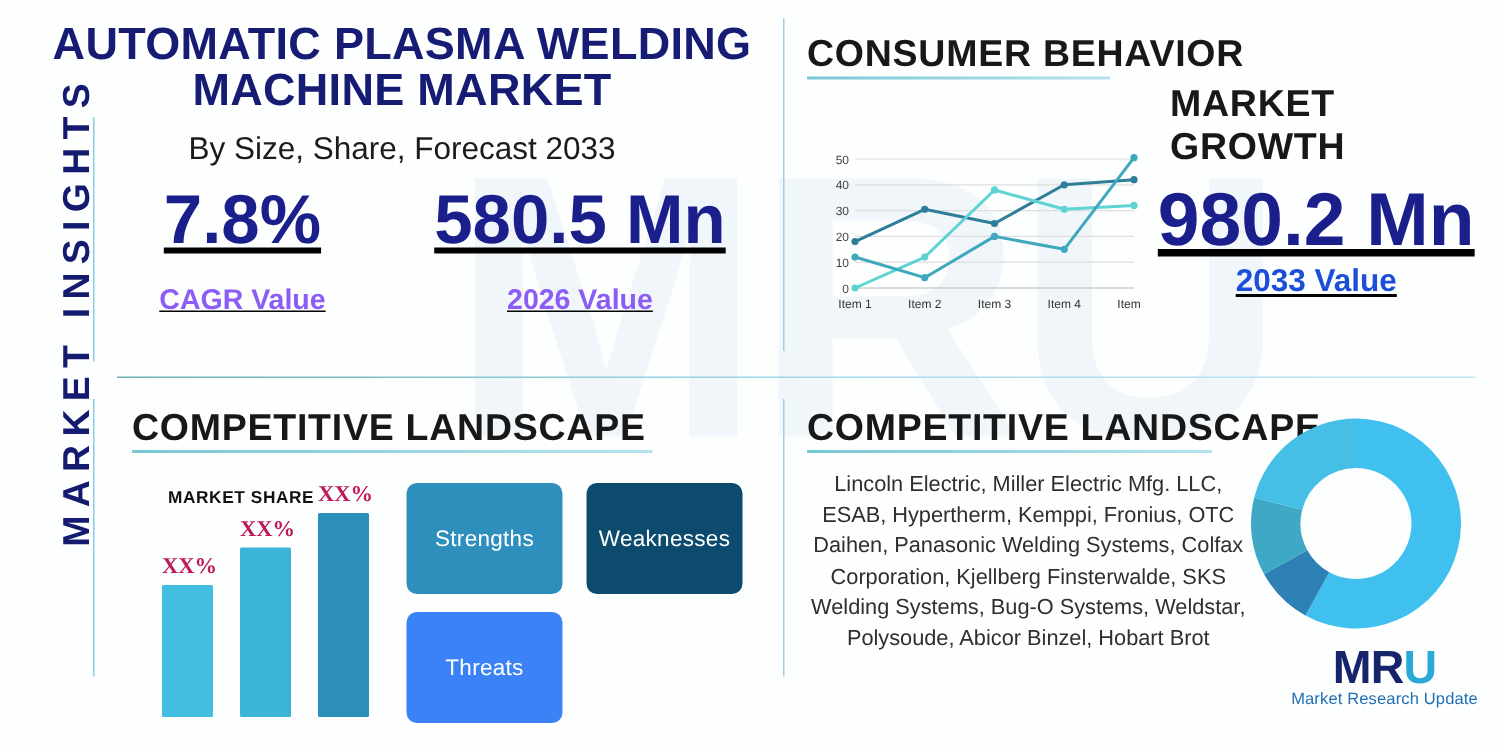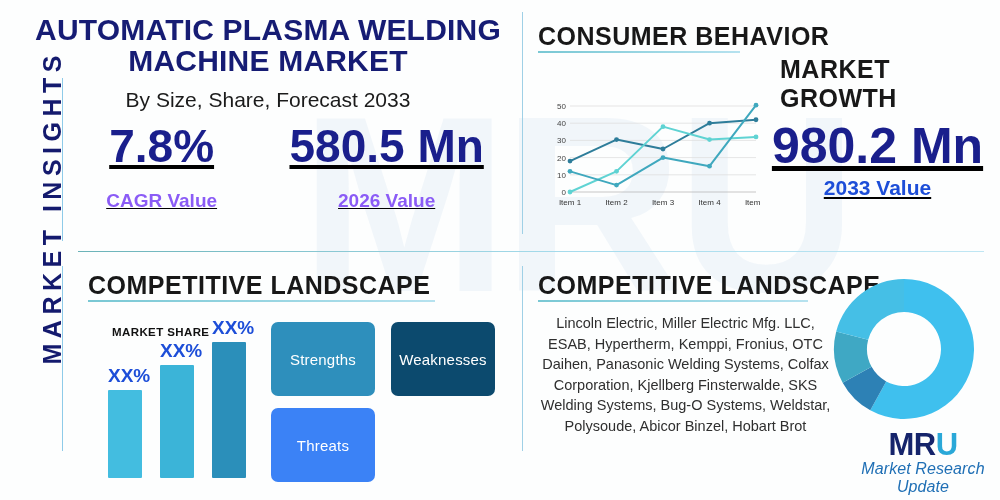--- a/index.html
+++ b/index.html
@@ -139,22 +139,23 @@
   
   .ms-title{
     position:absolute;left:112px;top:326px;
     font-size:11.5px;font-weight:700;color:#111;letter-spacing:0.4px;
   }
   .bars{
     position:absolute;left:108px;top:340px;width:165px;height:138px;
   }
   .bar-col{position:absolute;bottom:0;width:34px;text-align:center;}
   .bar-cap{
-    font-size:19px;font-weight:700;color:#1d4ed8;margin-bottom:3px;
+    font-size:15px;font-weight:700;color:#be185d;margin-bottom:3px;
     white-space:nowrap;
+    font-family:Liberation Serif, serif;
   }
   .bar-rect{width:34px;border-radius:1px;}
 
   
   .swot{
     position:absolute;left:271px;top:322px;
     width:224px;height:160px;
     display:grid;
     grid-template-columns:104px 104px;
     grid-template-rows:74px 74px;
@@ -183,21 +184,21 @@
   
   .logo{
     position:absolute;left:857px;top:428px;width:132px;text-align:center;
   }
   .logo-mark{
     font-size:31px;font-weight:700;color:#15246b;letter-spacing:-0.5px;
     line-height:33px;position:relative;display:inline-block;
   }
   .logo-u{color:#2aa8d8;}
   .logo-tag{
-    font-size:16px;color:#1f6fb5;margin-top:-1px;letter-spacing:0.1px;font-style:italic;
+    font-size:11px;color:#1f6fb5;margin-top:-1px;letter-spacing:0.1px;
   }
 </style>
 </head>
 <body>
 
 <div class="page">
 
   <div class="watermark">
     <span>MRU</span>
   </div>

